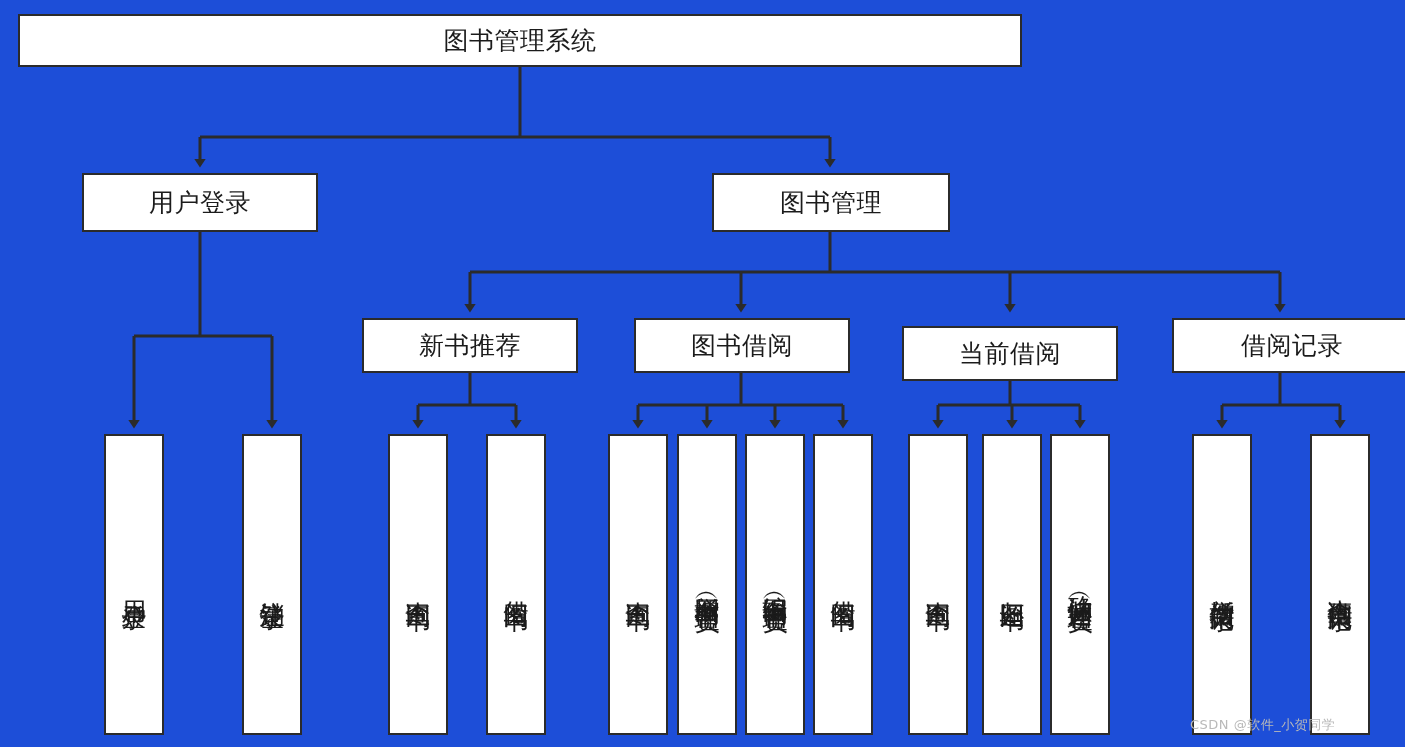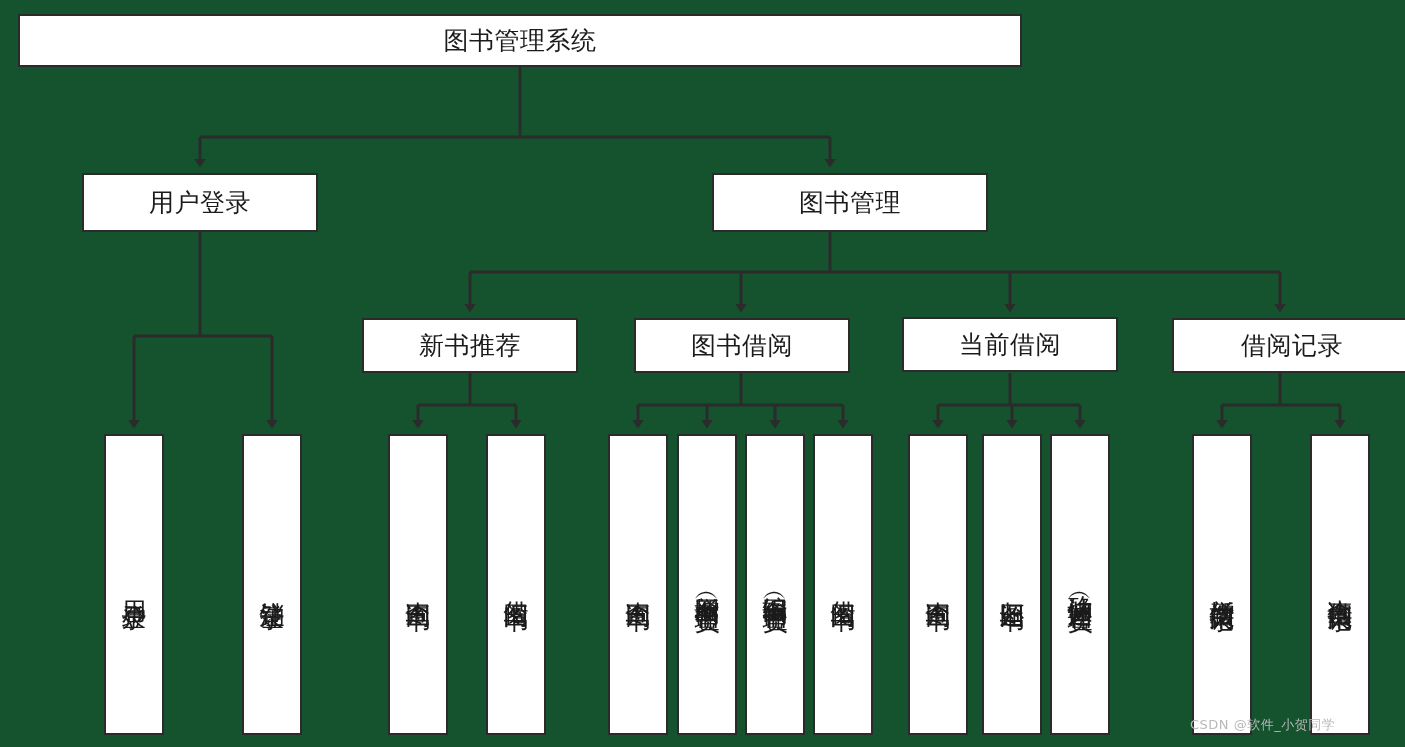--- a/index.html
+++ b/index.html
@@ -7,21 +7,21 @@
     padding: 0;
     background: #ffffff;
   }
   body {
     font-family: "DejaVu Sans", "Liberation Sans", sans-serif;
   }
   #canvas {
     position: relative;
     width: 1405px;
     height: 747px;
-    background: #14532d;
+    background: #1d4ed8;
     overflow: hidden;
   }
   svg.edges {
     position: absolute;
     left: 0;
     top: 0;
     width: 1405px;
     height: 747px;
     pointer-events: none;
   }
@@ -121,31 +121,31 @@
     </g>
   </svg>
 
   <div class="node horiz" id="node-root" style="left: 18px; top: 14px; width: 1004px; height: 53px; border-color: rgb(43, 43, 43); color: rgb(27, 27, 27);">
     <span class="label">图书管理系统</span>
   </div>
 
   <div class="node horiz" id="node-user-login" style="left: 82px; top: 173px; width: 236px; height: 59px; border-color: rgb(43, 43, 43); color: rgb(27, 27, 27);">
     <span class="label">用户登录</span>
   </div>
-  <div class="node horiz" id="node-book-manage" style="left: 712px; top: 173px; width: 276px; height: 59px; border-color: rgb(43, 43, 43); color: rgb(27, 27, 27);">
+  <div class="node horiz" id="node-book-manage" style="left: 712px; top: 173px; width: 238px; height: 59px; border-color: rgb(43, 43, 43); color: rgb(27, 27, 27);">
     <span class="label">图书管理</span>
   </div>
 
   <div class="node horiz" id="node-new-book-recommend" style="left: 362px; top: 318px; width: 216px; height: 55px; border-color: rgb(43, 43, 43); color: rgb(27, 27, 27);">
     <span class="label">新书推荐</span>
   </div>
   <div class="node horiz" id="node-book-borrow" style="left: 634px; top: 318px; width: 216px; height: 55px; border-color: rgb(43, 43, 43); color: rgb(27, 27, 27);">
     <span class="label">图书借阅</span>
   </div>
-  <div class="node horiz" id="node-current-borrow" style="left: 902px; top: 317px; width: 216px; height: 55px; border-color: rgb(43, 43, 43); color: rgb(27, 27, 27);">
+  <div class="node horiz" id="node-current-borrow" style="left: 902px; top: 326px; width: 216px; height: 55px; border-color: rgb(43, 43, 43); color: rgb(27, 27, 27);">
     <span class="label">当前借阅</span>
   </div>
   <div class="node horiz" id="node-borrow-record" style="left: 1172px; top: 318px; width: 240px; height: 55px; border-color: rgb(43, 43, 43); color: rgb(27, 27, 27);">
     <span class="label">借阅记录</span>
   </div>
 
   <div class="node vert" id="node-leaf-user-login" style="left: 104px; top: 434px; width: 60px; height: 301px; border-color: rgb(43, 43, 43); color: rgb(27, 27, 27);">
     <span class="label">用户登录</span>
   </div>
   <div class="node vert" id="node-leaf-logout" style="left: 242px; top: 434px; width: 60px; height: 301px; border-color: rgb(43, 43, 43); color: rgb(27, 27, 27);">

